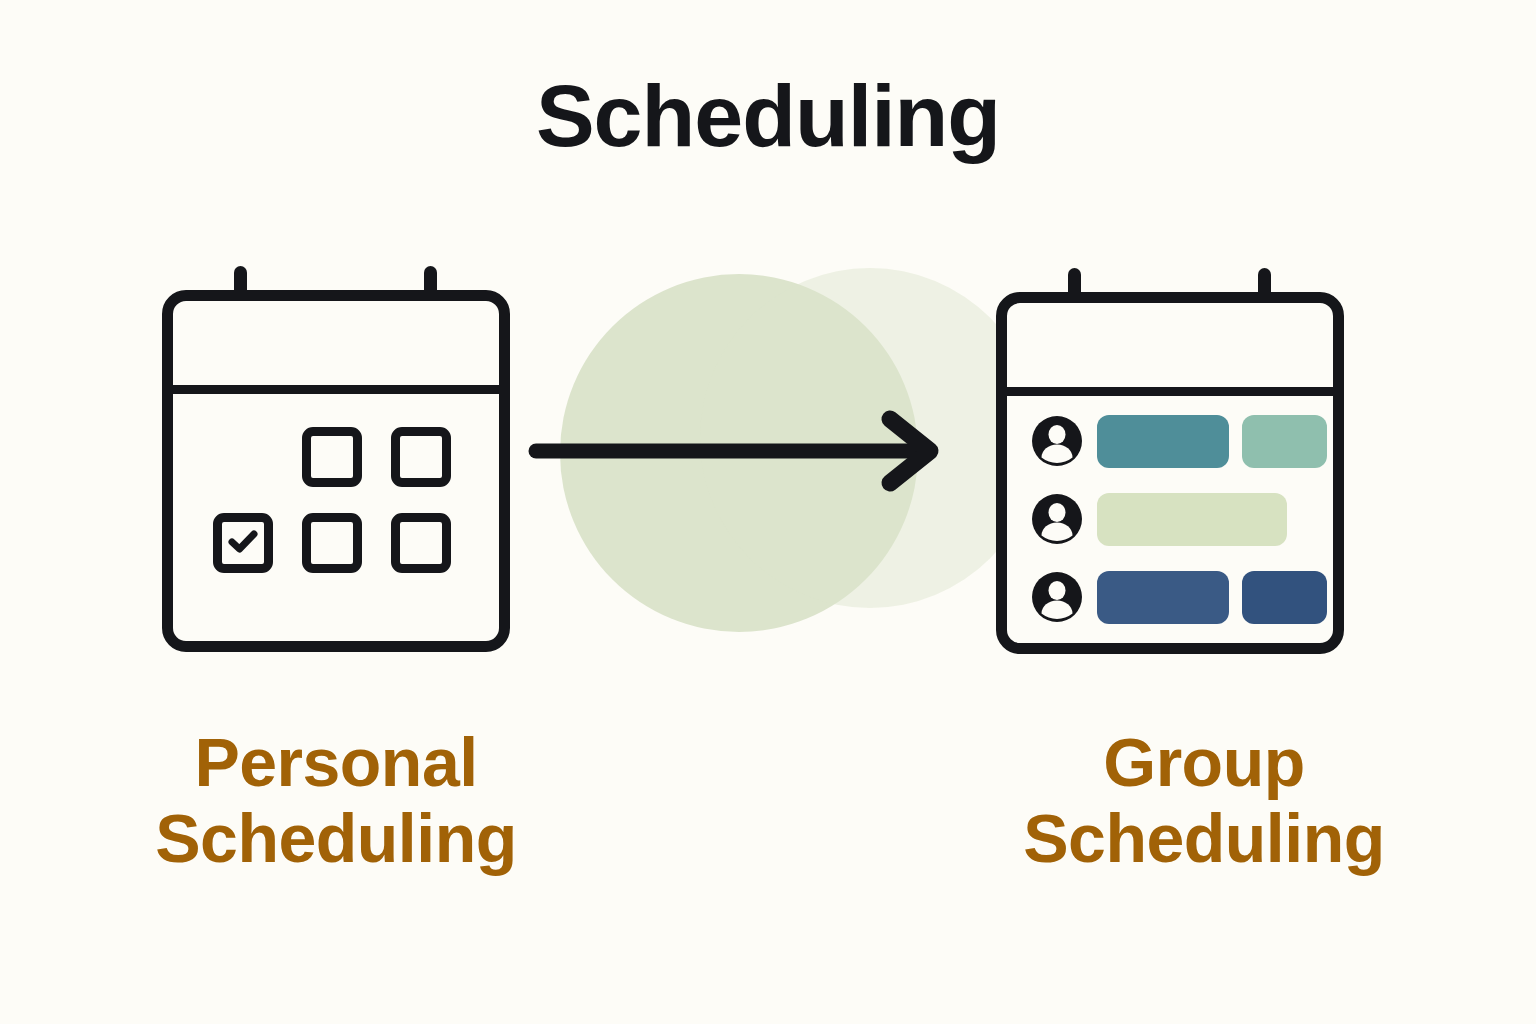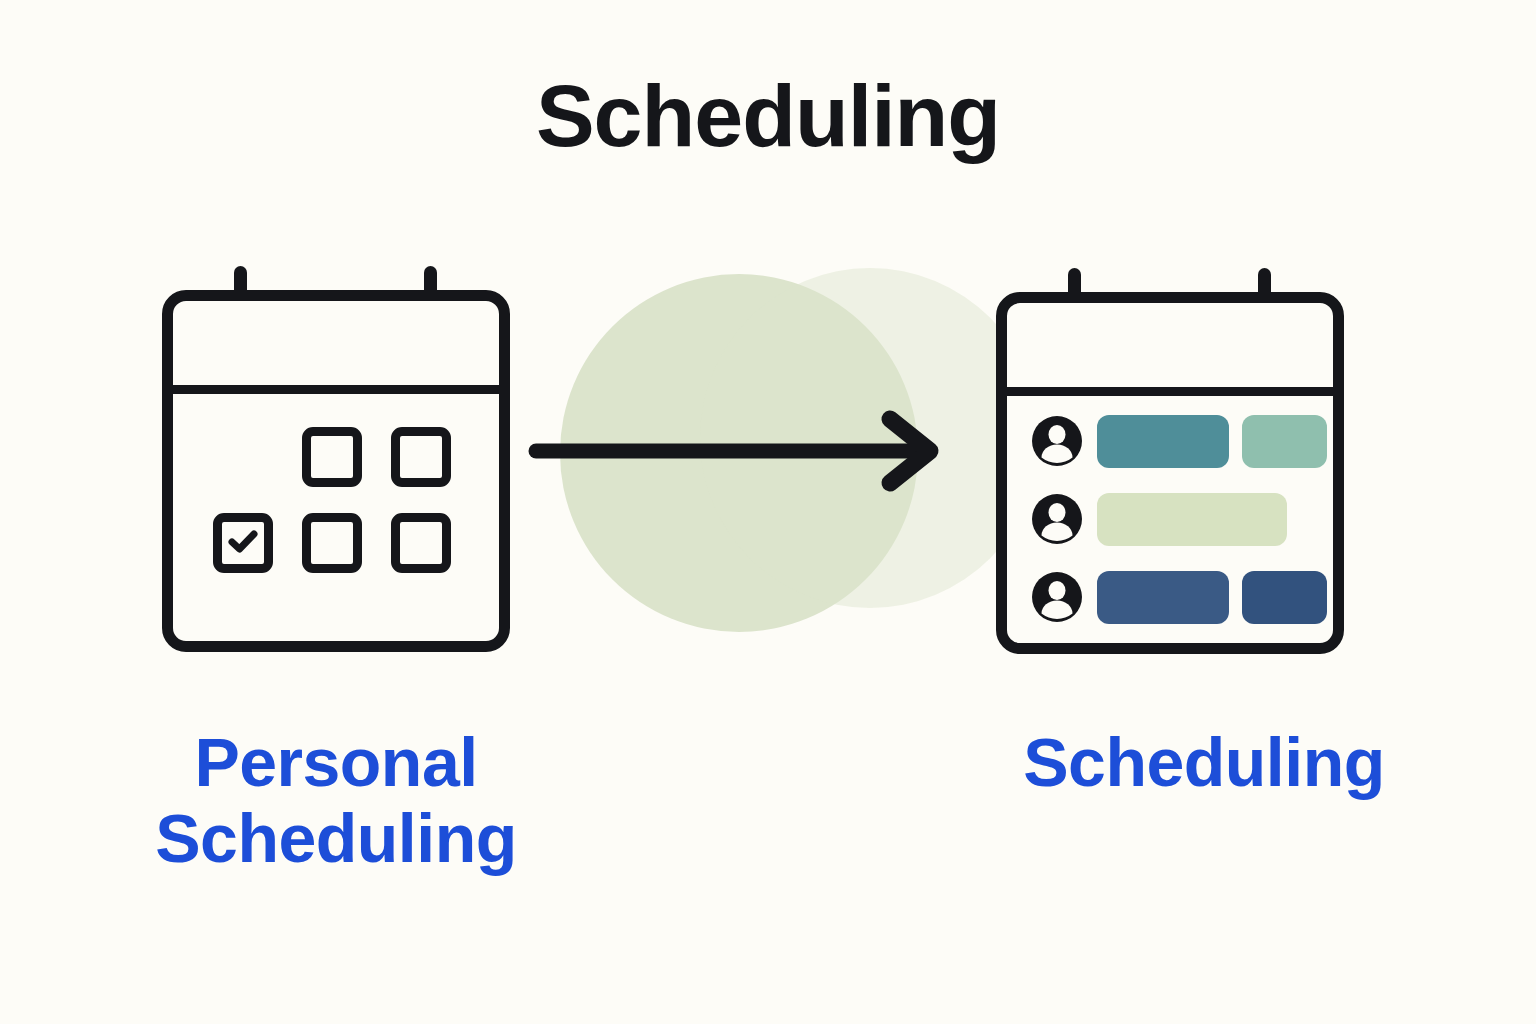--- a/index.html
+++ b/index.html
@@ -182,21 +182,21 @@
 
   
   .caption {
     position: absolute;
     width: 560px;
     text-align: center;
     font-size: 68px;
     font-weight: 700;
     letter-spacing: -0.5px;
     line-height: 1.12;
-    color: #1d4ed8;
+    color: #a16207;
   }
   .caption-left  { left: 56px;  top: 724px; }
   .caption-right { left: 924px; top: 724px; }
   .caption .line { display: block; }
 </style>
 </head>
 <body>
 
 <div class="canvas">
 
@@ -279,16 +279,17 @@
       </div>
     </div>
   </div>
 
   <div class="caption caption-left">
     <span class="line">Personal</span>
     <span class="line">Scheduling</span>
   </div>
 
   <div class="caption caption-right">
+    <span class="line">Group</span>
     <span class="line">Scheduling</span>
   </div>
 
 </div>
 
 </body></html>

